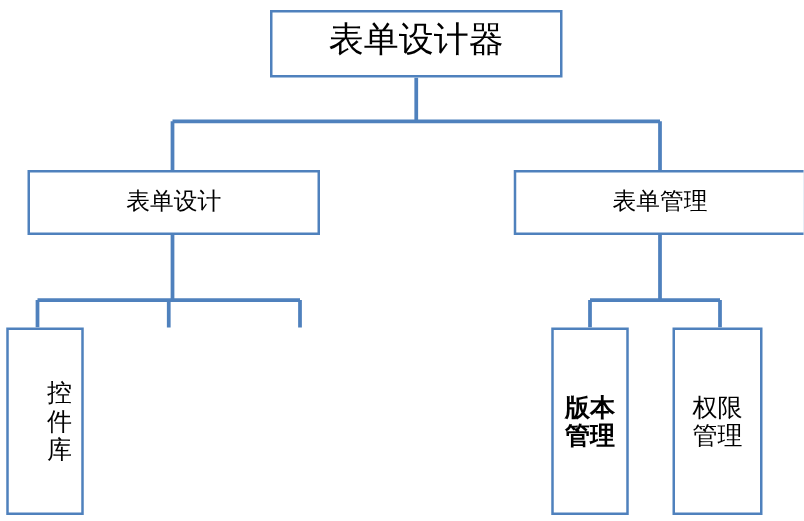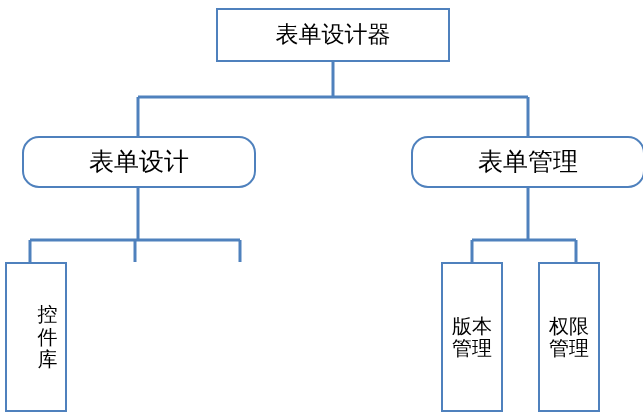--- a/index.html
+++ b/index.html
@@ -21,22 +21,22 @@
     border: 2px solid #4f81bd;
     background: #ffffff;
     color: #000000;
     display: flex;
     align-items: center;
     justify-content: center;
     text-align: center;
     line-height: 1.12;
     white-space: pre-line;
   }
-  .lvl1 { font-size: 23px; }
-  .lvl2 { font-size: 25px; border-radius: 17px; }
+  .lvl1 { font-size: 28px; font-family: Liberation Mono, monospace; }
+  .lvl2 { font-size: 19px; }
   .lvl3 { font-size: 20px; }
   svg.edges {
     position: absolute;
     left: 0;
     top: 0;
     width: 643px;
     height: 417px;
     pointer-events: none;
   }
 </style>
@@ -69,19 +69,19 @@
 
   <div class="node lvl2" style="left:22px; top:136px; width:234px; height:52px;">表单设计</div>
 
   <div class="node lvl2" style="left:411px; top:136px; width:234px; height:52px;">表单管理</div>
 
   <div class="node lvl3" style="left:5px; top:262px; width:62px; height:150px;padding-left:23px;">控件
 库</div>
 
 
 
-  <div class="node lvl3" style="left:441px; top:262px; width:62px; height:150px;">版本
+  <div class="node lvl3" style="left:441px; top:262px; width:62px; height:150px;font-weight:bold;">版本
 管理</div>
 
-  <div class="node lvl3" style="left:538px; top:262px; width:62px; height:150px;">权限
+  <div class="node lvl3" style="left:538px; top:262px; width:72px; height:150px;">权限
 管理</div>
 
 </div>
 
 </body></html>

